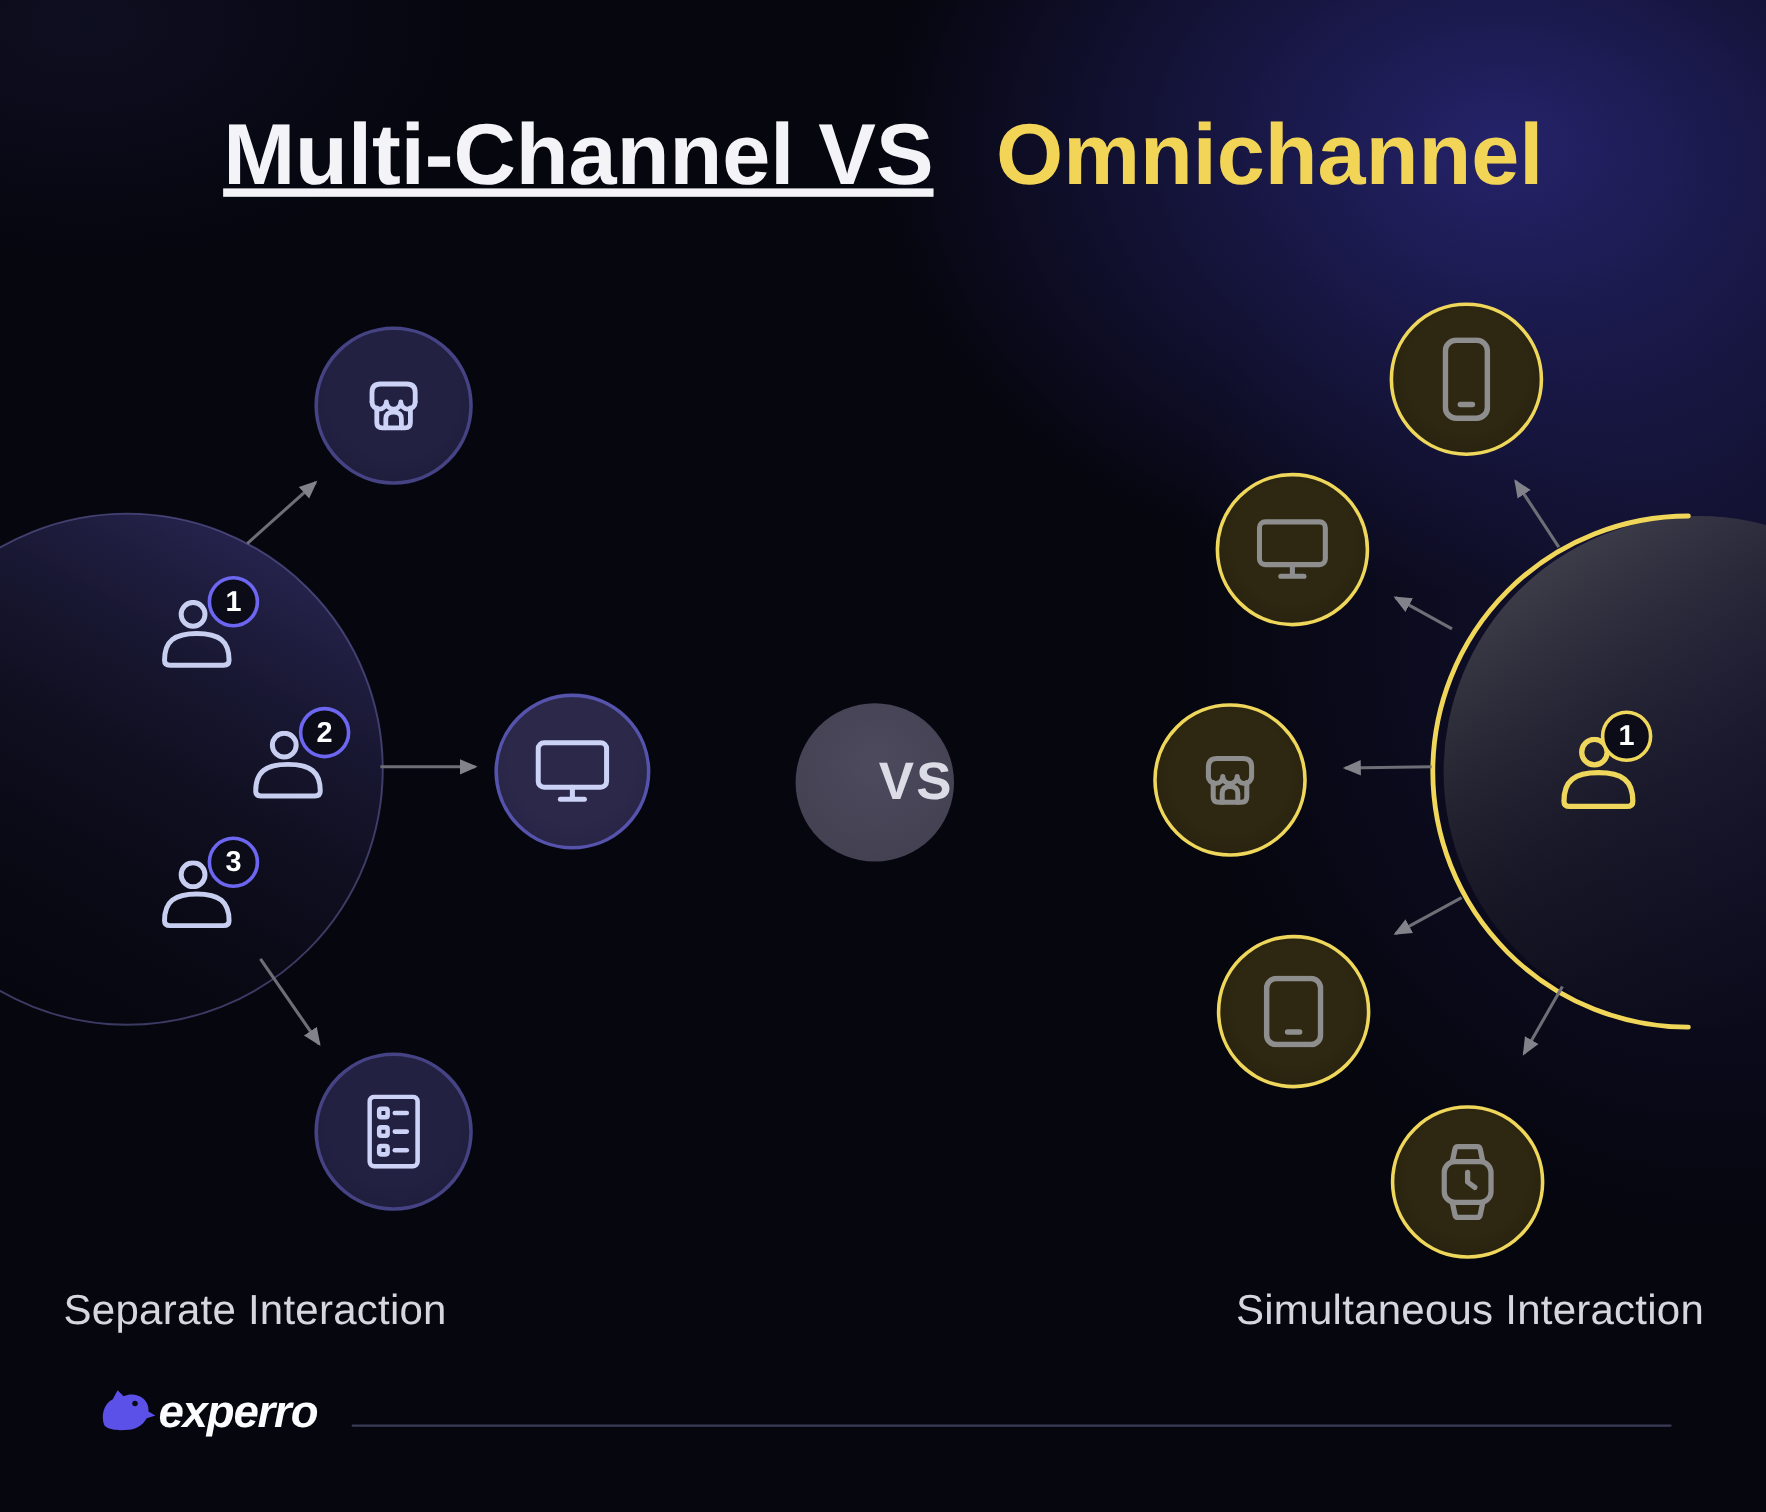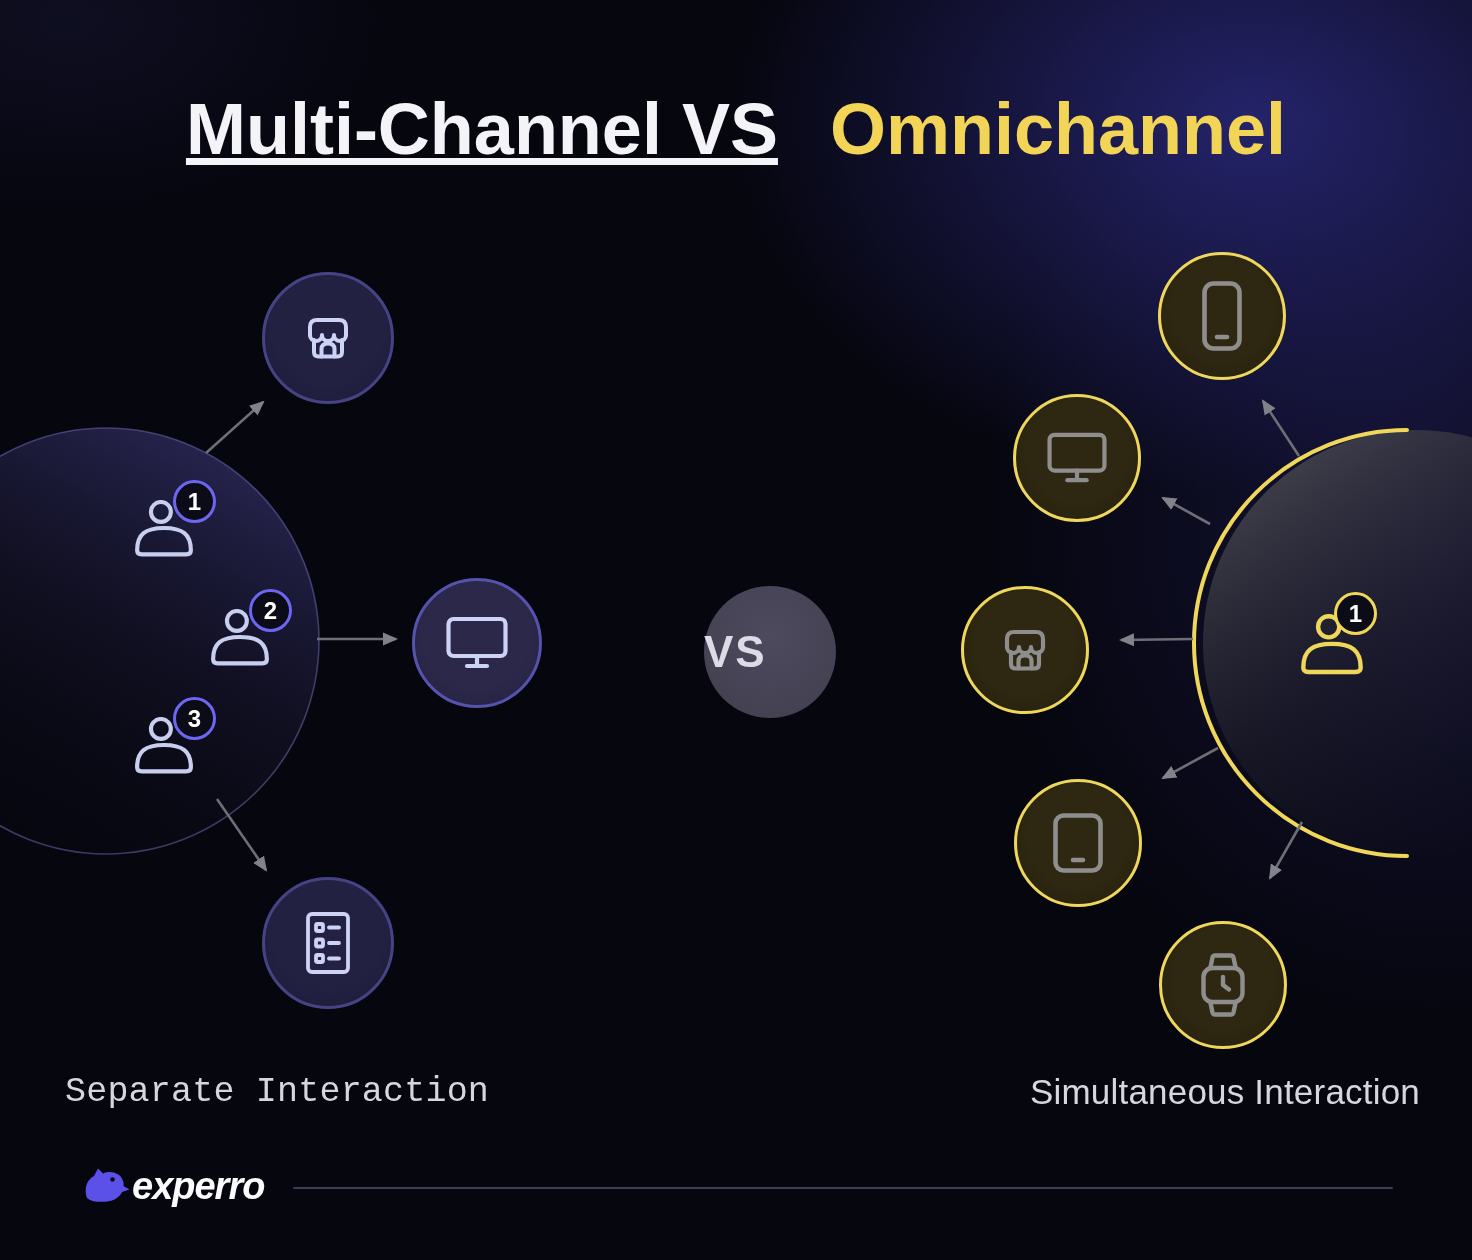--- a/index.html
+++ b/index.html
@@ -25,39 +25,39 @@
   .overlay{left:0;top:0;}
   
   .channel{
     border-radius:50%;box-sizing:border-box;
     display:flex;align-items:center;justify-content:center;
   }
   .ch-left{border:3.5px solid #454384;background:radial-gradient(circle at 50% 42%, #232142 55%, #1C1A36);}
   .ch-left.bright{border-color:#5653AC;background:radial-gradient(circle at 50% 42%, #2B2849 55%, #232043);}
   .ch-right{border:3.5px solid #EFD75B;background:radial-gradient(circle at 50% 45%, #2E2812 55%, #221D0C);}
   .vs-circle{
-    left:704px;top:586px;width:132px;height:132px;border-radius:50%;
+    left:663px;top:586px;width:132px;height:132px;border-radius:50%;
     background:radial-gradient(circle at 50% 38%, #4D4A5E, #413E4F);
-    display:flex;align-items:center;justify-content:flex-start;
+    display:flex;align-items:center;justify-content:flex-end;
   }
   .vs-circle span{font-size:44px;font-weight:700;letter-spacing:2px;color:#DCDCE6;}
   
   .user{width:100px;height:84px;}
   .user svg.person{position:absolute;left:0;top:20px;}
   .badge{
     position:absolute;width:43px;height:43px;border-radius:50%;box-sizing:border-box;
     border:3.5px solid #6C66F0;background:#0C0B18;
     display:flex;align-items:center;justify-content:center;
     font-size:24px;font-weight:600;color:#FFFFFF;
   }
   .badge.yellow{border-color:#EFD75B;}
   
   .caption{font-size:35px;font-weight:500;color:#D6D6DF;letter-spacing:0.2px;white-space:nowrap;}
   
-  .logo-row{left:84px;top:1156px;display:flex;align-items:flex-end;height:52px;}
+  .logo-row{left:84px;top:1156px;display:flex;align-items:flex-start;height:52px;}
   .logo-text{font-size:38px;font-weight:700;font-style:italic;color:#FCFCFE;letter-spacing:-1px;margin-left:2px;}
   .divider{left:293px;top:1187px;width:1100px;height:2px;background:#3B3B58;border-radius:1px;}
   .icon{display:block;}
 </style>
 </head>
 <body>
 
 <div class="page">
 
   <svg class="abs overlay" width="1472" height="1260" viewBox="0 0 1472 1260">
@@ -203,21 +203,21 @@
   <div class="abs user" style="left:1300px;top:592px;">
     <svg class="person" style="top:22px" width="64" height="62" viewBox="0 0 58 56" fill="none" stroke="#EFD75B" stroke-width="4" stroke-linecap="round" stroke-linejoin="round">
       <circle cx="26" cy="11.5" r="9.6"></circle>
       <path d="M3 48.5 C3 33 11 27 29 27 C47 27 55 33 55 48.5 Q55 52.5 50.5 52.5 H7.5 Q3 52.5 3 48.5 Z"></path>
     </svg>
     <div class="badge yellow" style="left:34px;top:0;">
       <span>1</span>
     </div>
   </div>
 
-  <div class="abs caption" style="left:65px;top:1072px;font-family:Liberation Mono, monospace;">Separate Interaction</div>
+  <div class="abs caption" style="left:53px;top:1072px;">Separate Interaction</div>
   <div class="abs caption" style="right:52px;top:1072px;">Simultaneous Interaction</div>
 
   <div class="abs logo-row">
     <svg width="46" height="42" viewBox="0 0 46 42">
       <path d="M3 32 C0 24 2 14 10 10 L14 2.5 L19 7.5 C28 3.5 38 8 39.5 16.5 C41 26 34 34.5 23.5 35.5 C14.5 36.3 7 36 3 32 Z" fill="#5B50E8"></path>
       <path d="M37.5 19 L45.5 23.5 L36.5 26.5 Z" fill="#5B50E8"></path>
       <circle cx="28.5" cy="13.5" r="2.3" fill="#0B0B16"></circle>
     </svg>
     <span class="logo-text">experro</span>
   </div>

